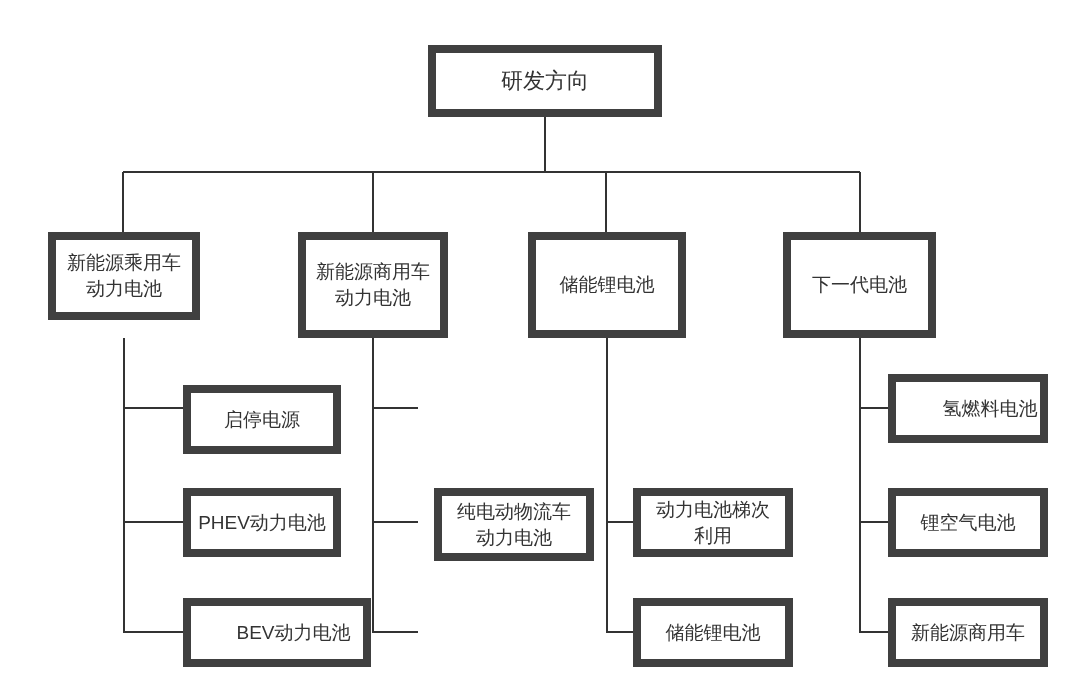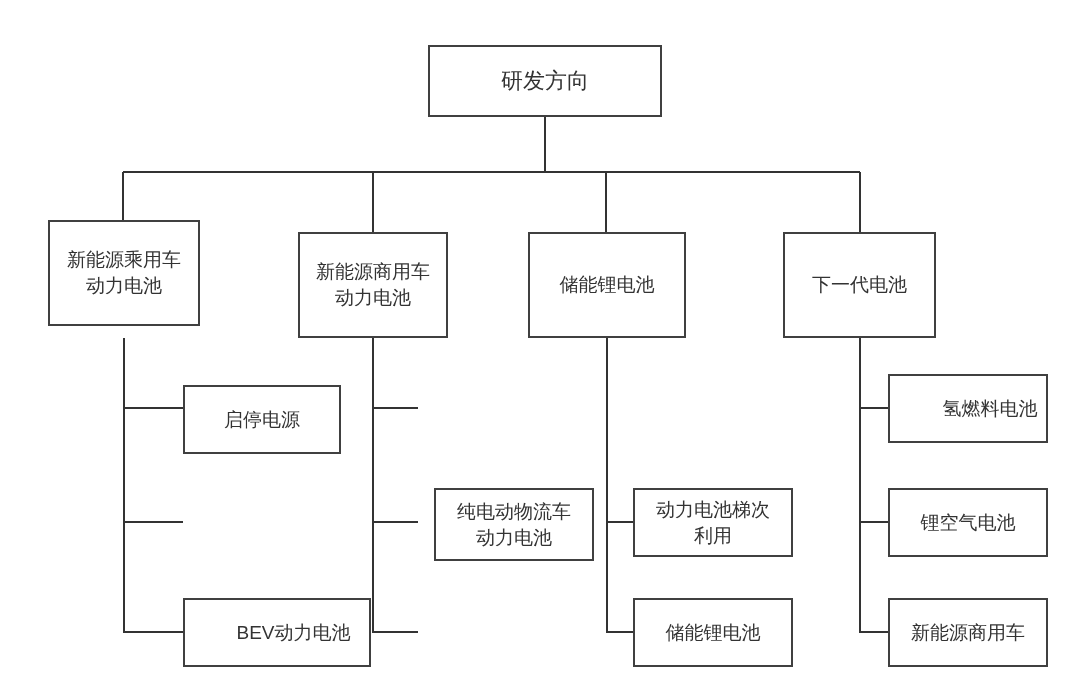--- a/index.html
+++ b/index.html
@@ -23,39 +23,39 @@
     height: 700px;
   }
   svg.lines line {
     stroke: #333333;
     stroke-width: 2;
   }
   .node {
     position: absolute;
     box-sizing: border-box;
     background: #ffffff;
-    border: 2px solid #404040;
+    border: 8px solid #404040;
     display: flex;
     align-items: center;
     justify-content: center;
     text-align: center;
     color: #333333;
   }
   .node .lbl {
     white-space: pre-line;
     line-height: 1.35;
     font-size: 19px;
   }
   .node.root .lbl {
     font-size: 22px;
   }
   
   .n-root  { left: 428px; top: 45px;  width: 234px; height: 72px; }
   
-  .n-b0 { left: 48px;  top: 220px; width: 152px; height: 106px; }
+  .n-b0 { left: 48px;  top: 232px; width: 152px; height: 88px; }
   .n-b1 { left: 298px; top: 232px; width: 150px; height: 106px; }
   .n-b2 { left: 528px; top: 232px; width: 158px; height: 106px; }
   .n-b3 { left: 783px; top: 232px; width: 153px; height: 106px; }
   
   .n-b0c0 { left: 183px; top: 374px; width: 158px; height: 69px; margin-top: 11px; }
   .n-b0c1 { left: 183px; top: 488px; width: 158px; height: 69px; }
   .n-b0c2 { left: 183px; top: 598px; width: 188px; height: 69px; padding-left: 33px; }
   .n-b1c0 { left: 418px; top: 374px; width: 160px; height: 69px; }
   .n-b1c1 { left: 434px; top: 488px; width: 160px; height: 73px; }
   .n-b1c2 { left: 418px; top: 598px; width: 160px; height: 69px; }
@@ -114,20 +114,23 @@
   <div class="node n-b2">
     <span class="lbl">储能锂电池</span>
   </div>
   <div class="node n-b3">
     <span class="lbl">下一代电池</span>
   </div>
 
   <div class="node n-b0c0">
     <span class="lbl">启停电源</span>
   </div>
+  <div class="node n-b0c1">
+    <span class="lbl">PHEV动力电池</span>
+  </div>
   <div class="node n-b0c2">
     <span class="lbl">BEV动力电池</span>
   </div>
 
   <div class="node n-b1c1">
     <span class="lbl">纯电动物流车
 动力电池</span>
   </div>
 
   <div class="node n-b2c0">

